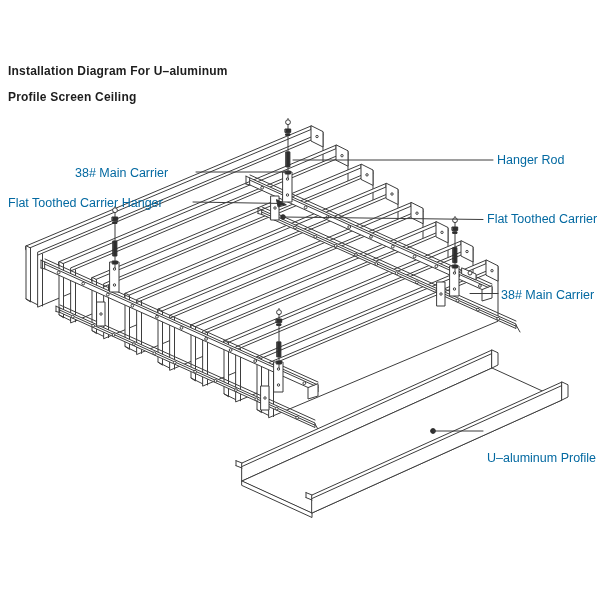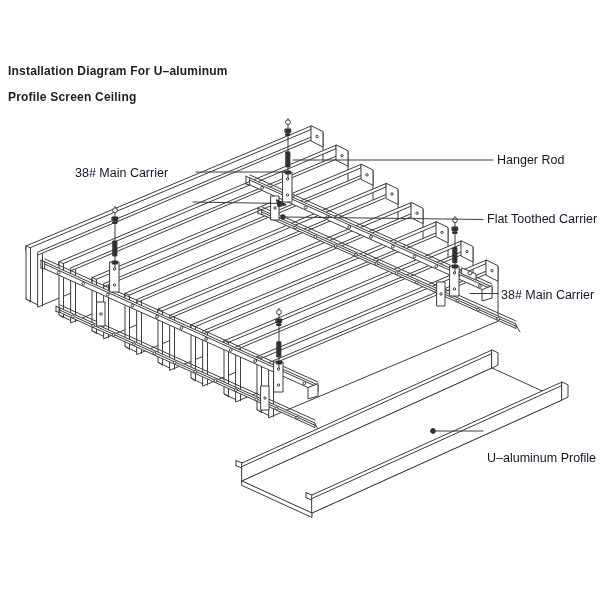--- a/index.html
+++ b/index.html
@@ -9,21 +9,21 @@
     font-family:"Liberation Sans", "DejaVu Sans", sans-serif;
   }
   .stage{position:absolute;left:0;top:0;width:600px;height:600px;}
   svg{position:absolute;left:0;top:0;}
   .title{
     position:absolute;left:8px;top:58px;
     font-size:12px;font-weight:bold;color:#1d1d1d;
     line-height:26px;letter-spacing:.2px;white-space:nowrap;
   }
   .lbl{
-    position:absolute;font-size:12.5px;color:#0f172a;
+    position:absolute;font-size:12.5px;color:#0369a1;
     line-height:19px;white-space:nowrap;
   }
   #lbl-main-carrier-left{left:75px;top:164px;}
   #lbl-ftc-hanger{left:8px;top:194px;}
   #lbl-hanger-rod{left:497px;top:151px;}
   #lbl-ftc{left:487px;top:210px;}
   #lbl-main-carrier-right{left:501px;top:286px;}
   #lbl-u-profile{left:487px;top:425px;margin-top:24px;}
   
   #diagram polygon, #diagram polyline, #diagram line, #diagram path{
@@ -296,19 +296,20 @@
       <line x1="433" y1="431" x2="483" y2="431"></line>
     </g>
   </svg>
 
   <div class="title">
     <div>Installation Diagram For U–aluminum</div>
     <div>Profile Screen Ceiling</div>
   </div>
 
   <div class="lbl" id="lbl-main-carrier-left">38# Main Carrier</div>
+  <div class="lbl" id="lbl-ftc-hanger">Flat Toothed Carrier Hanger</div>
   <div class="lbl" id="lbl-hanger-rod">Hanger Rod</div>
   <div class="lbl" id="lbl-ftc">Flat Toothed Carrier</div>
   <div class="lbl" id="lbl-main-carrier-right">38# Main Carrier</div>
   <div class="lbl" id="lbl-u-profile">
     <div>U–aluminum Profile</div>
   </div>
 </div>
 
 </body></html>

